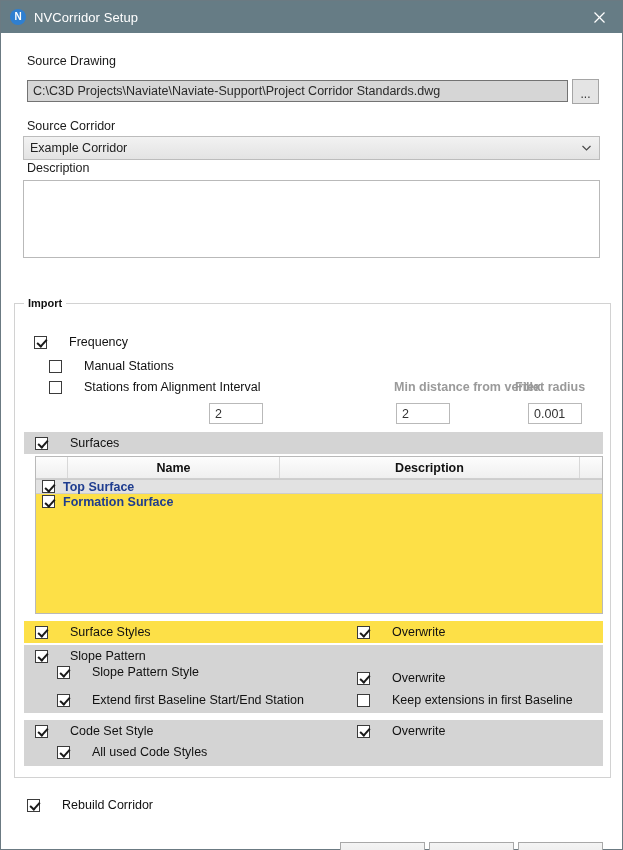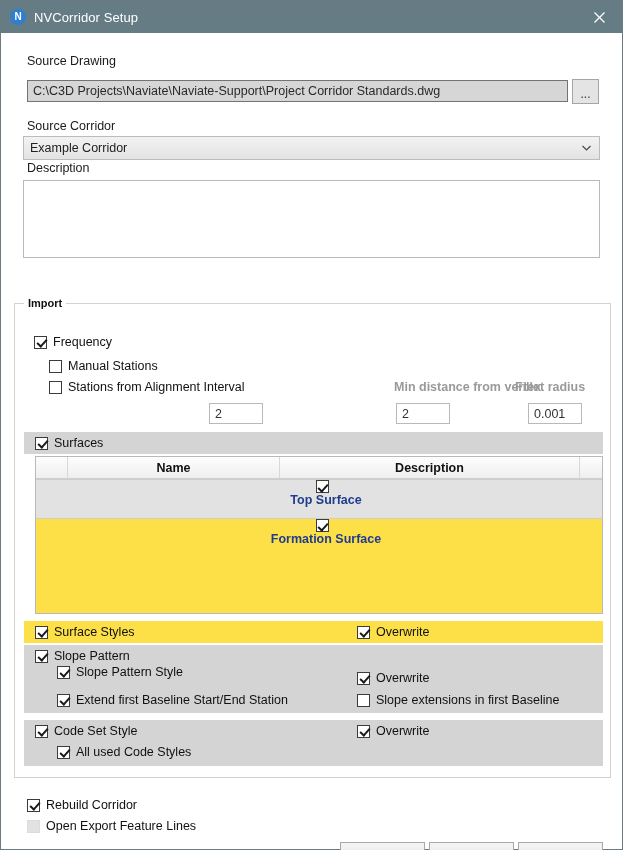--- a/index.html
+++ b/index.html
@@ -150,21 +150,21 @@
     background: #ffffff;
     padding: 0 4px;
     font-size: 11px;
     font-weight: bold;
     color: #111;
     line-height: 15px;
   }
   .cb {
     display: inline-flex;
     align-items: center;
-    gap: 6px;
+    gap: 22px;
     font-size: 12.5px;
     color: #111;
     white-space: nowrap;
   }
   .cb .box {
     width: 13px;
     height: 13px;
     box-sizing: border-box;
     border: 1px solid #3b3b3b;
     background: #ffffff;
@@ -234,24 +234,23 @@
     height: 100%;
   }
   .col-chk  { width: 32px; }
   .col-name { width: 212px; }
   .col-desc { width: 300px; }
   .col-end  { flex: 1; border-right: none !important; }
 
   .list-row {
     display: flex;
     align-items: center;
-    height: 40px;
+    height: 15px;
     padding-left: 6px;
     box-sizing: border-box;
-    flex-direction: column;
   }
   .list-row.selected {
     background: #e2e2e2;
     border-top: 1px solid #cdcdcd;
     border-bottom: 1px solid #cdcdcd;
   }
   .list-row .rowname {
     color: #1f3d8f;
     font-size: 12.5px;
     font-weight: bold;
@@ -387,21 +386,21 @@
         <div class="abs cb checked" style="left:333px; top:26px;">
           <span class="box"></span>
           <span>Overwrite</span>
         </div>
         <div class="abs cb checked" style="left:33px; top:48px;">
           <span class="box"></span>
           <span>Extend first Baseline Start/End Station</span>
         </div>
         <div class="abs cb" style="left:333px; top:48px;">
           <span class="box"></span>
-          <span>Slope extensions in first Baseline</span>
+          <span>Keep extensions in first Baseline</span>
         </div>
       </div>
 
       <div class="abs band-gray" style="left:9px; top:416px; width:579px; height:46px;">
         <div class="abs cb checked" style="left:11px; top:4px;">
           <span class="box"></span>
           <span>Code Set Style</span>
         </div>
         <div class="abs cb checked" style="left:333px; top:4px;">
           <span class="box"></span>
@@ -411,23 +410,19 @@
           <span class="box"></span>
           <span>All used Code Styles</span>
         </div>
       </div>
     </div>
 
     <div class="abs cb checked" style="left:26px; top:765px;">
       <span class="box"></span>
       <span>Rebuild Corridor</span>
     </div>
-    <div class="abs cb disabled" style="left:26px; top:786px;">
-      <span class="box"></span>
-      <span>Open Export Feature Lines</span>
-    </div>
 
     <div class="abs btn" style="left:339px; top:809px;">Settings</div>
     <div class="abs btn" style="left:428px; top:809px;">OK</div>
     <div class="abs btn" style="left:517px; top:809px;">Cancel</div>
 
   </div>
 </div>
 
 </body></html>

